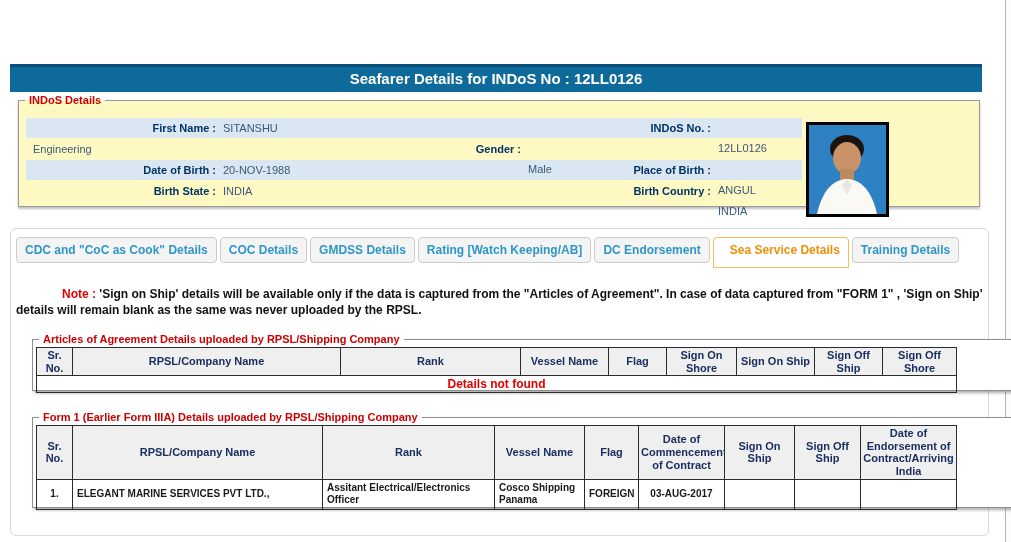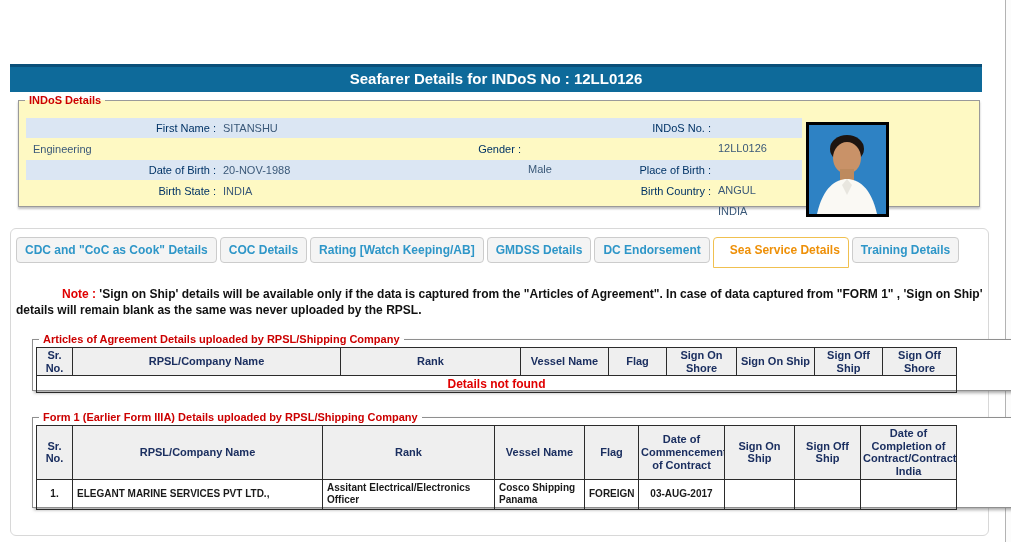--- a/index.html
+++ b/index.html
@@ -22,21 +22,21 @@
   .indos {
     position:absolute; left:18px; top:94px; width:962px; height:113px;
     border:1px solid #9a9a9a; background:#fef9c3; box-shadow:0 2px 2px rgba(120,120,120,.45);
   }
   .indos legend, .fs legend {
     color:#CC0000; font-weight:bold; font-size:11px; margin-left:6px; padding:0 4px;
   }
   .info-rows { position:absolute; left:7px; top:12px; width:776px; }
   .info-row { display:flex; height:20px; line-height:20px; margin-bottom:1px; font-size:11px; }
   .info-row.alt { background:#DBE6F3; }
-  .lbl { font-weight:normal; color:#003366;padding-left:29px; }
+  .lbl { font-weight:bold; color:#003366;padding-left:29px; }
   .val { color:#3A5878; }
   .c1 { width:190px; text-align:right; }
   .c2 { width:345px; padding-left:7px; }
   .c3 { width:150px; text-align:right; }
   .c4 { flex:1; padding-left:7px;margin-top:20px; }
   .photo {
     position:absolute; left:787px; top:16px; width:83px; height:95px;
     border:3px solid #000; background:#2E82C4;
   }
   .photo svg { display:block; }
@@ -124,22 +124,22 @@
         <path d="M38 54 L33 60 L38 70 L43 60 Z" fill="#e8e6df"></path>
       </svg>
     </div>
   </fieldset>
 
   <div class="panel">
 
     <div class="tabs">
       <div class="tab"><span>CDC and "CoC as Cook" Details</span></div>
       <div class="tab"><span>COC Details</span></div>
+      <div class="tab"><span>GMDSS Details</span></div>
       <div class="tab"><span>Rating [Watch Keeping/AB]</span></div>
-      <div class="tab"><span>GMDSS Details</span></div>
       <div class="tab"><span>DC Endorsement</span></div>
       <div class="tab active"><span>Sea Service Details</span></div>
       <div class="tab"><span>Training Details</span></div>
     </div>
 
     <div class="note">
       <span class="note-prefix">Note : </span><span>'Sign on Ship' details will be available only if the data is captured from the "Articles of Agreement". In case of data captured from "FORM 1" , 'Sign on Ship' details will remain blank as the same was never uploaded by the RPSL.</span>
     </div>
 
     <fieldset class="fs fs1">
@@ -192,21 +192,21 @@
         <tbody>
             <tr>
           <th>Sr. No.</th>
           <th>RPSL/Company Name</th>
           <th>Rank</th>
           <th>Vessel Name</th>
           <th>Flag</th>
           <th>Date of Commencement of Contract</th>
           <th>Sign On Ship</th>
           <th>Sign Off Ship</th>
-          <th>Date of Completion of Contract/Contract India</th>
+          <th>Date of Endorsement of Contract/Arriving India</th>
         </tr>
         <tr>
           <td class="tc">1.</td>
           <td>ELEGANT MARINE SERVICES PVT LTD.,</td>
           <td>Assitant Electrical/Electronics Officer</td>
           <td>Cosco Shipping Panama</td>
           <td class="tc">FOREIGN</td>
           <td class="tc">03-AUG-2017</td>
           <td class="tc"></td>
           <td class="tc"></td>

